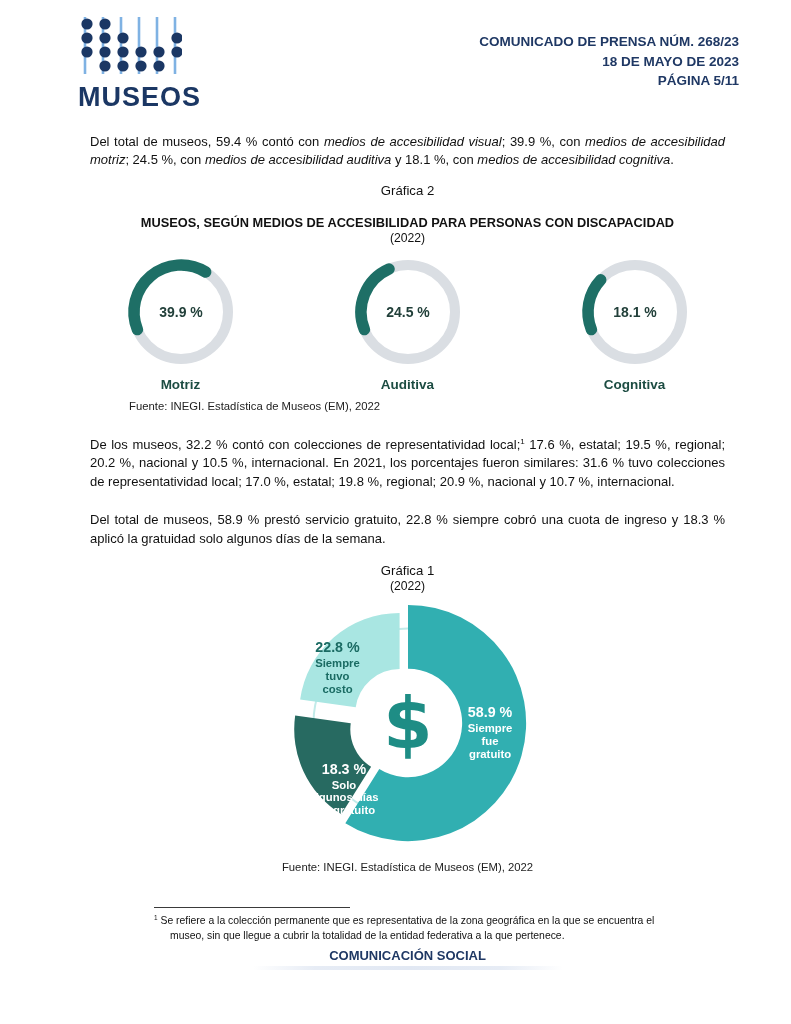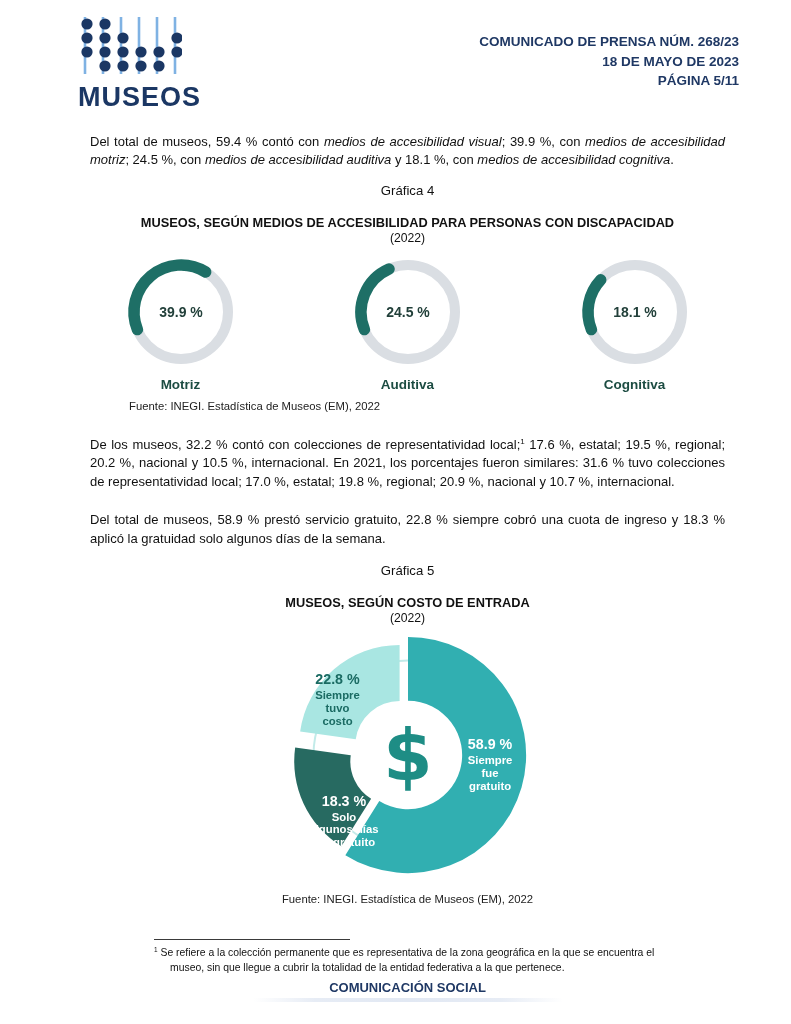--- a/index.html
+++ b/index.html
@@ -87,21 +87,21 @@
       <div>18 DE MAYO DE 2023</div>
       <div>PÁGINA 5/11</div>
     </div>
   </div>
 
   <div class="content">
 
     <p class="para p1"><span>Del total de museos, 59.4 % contó con </span><span style="font-style: italic;">medios de accesibilidad visual</span><span>; 39.9 %, con </span><span style="font-style: italic;">medios de accesibilidad motriz</span><span>; 24.5 %, con </span><span style="font-style: italic;">medios de accesibilidad auditiva</span><span> y 18.1 %, con </span><span style="font-style: italic;">medios de accesibilidad cognitiva</span><span>.</span></p>
 
     <div class="chart-block chart4">
-      <div class="chart-title">Gráfica 4</div>
+      <div class="chart-title">Gráfica 2</div>
       <div class="chart-subtitle">MUSEOS, SEGÚN MEDIOS DE ACCESIBILIDAD PARA PERSONAS CON DISCAPACIDAD</div>
       <div class="chart-year">(2022)</div>
       <div class="gauge-row">
           <div class="gauge"><svg width="122" height="122" viewBox="0 0 122 122">
               <circle cx="61" cy="61" r="47" fill="none" stroke="#DADEE3" stroke-width="10"></circle>
               <path d="M 17.422358835360995 78.60650989054787 A 47 47 0 0 1 85.65527860272891 20.98603697430336" fill="none" stroke="#1E6F66" stroke-width="11.5" stroke-linecap="round"></path>
               <text x="61" y="66" text-anchor="middle" class="gauge-value">39.9 %</text>
             </svg><div class="gauge-label">Motriz</div></div>
           <div class="gauge"><svg width="122" height="122" viewBox="0 0 122 122">
               <circle cx="61" cy="61" r="47" fill="none" stroke="#DADEE3" stroke-width="10"></circle>
@@ -114,22 +114,21 @@
               <text x="61" y="66" text-anchor="middle" class="gauge-value">18.1 %</text>
             </svg><div class="gauge-label">Cognitiva</div></div>
         </div>
       <div class="source source-left">Fuente: INEGI. Estadística de Museos (EM), 2022</div>
     </div>
 
     <p class="para p2"><span>De los museos, 32.2 % contó con colecciones de representatividad local;</span><sup>1</sup><span> 17.6 %, estatal; 19.5 %, regional; 20.2 %, nacional y 10.5 %, internacional. En 2021, los porcentajes fueron similares: 31.6 % tuvo colecciones de representatividad local; 17.0 %, estatal; 19.8 %, regional; 20.9 %, nacional y 10.7 %, internacional.</span></p>
     <p class="para p3"><span>Del total de museos, 58.9 % prestó servicio gratuito, 22.8 % siempre cobró una cuota de ingreso y 18.3 % aplicó la gratuidad solo algunos días de la semana.</span></p>
 
     <div class="chart-block chart5">
-      <div class="chart-title">Gráfica 5</div>
-      <div class="chart-subtitle">MUSEOS, SEGÚN COSTO DE ENTRADA</div>
+      <div class="chart-title">Gráfica 1</div>
       <div class="chart-year">(2022)</div>
       <div class="pie-wrap"><svg width="256" height="252" viewBox="0 0 260 256">
             <circle cx="130" cy="128" r="96" fill="none" stroke="#C2EBE9" stroke-width="2"></circle>
             <path d="M 130 8 A 120 120 0 1 1 66.33865788319194 229.72135233020998 L 100.82188486312964 174.6222864846796 A 55 55 0 1 0 130 73 Z" fill="#31AFB1"></path>
             <text x="213.37387673787106" y="122.23702484603237" text-anchor="middle" fill="#FFFFFF"><tspan x="213.37387673787106" class="pie-value">58.9 %</tspan><tspan x="213.37387673787106" dy="15" class="pie-line">Siempre</tspan><tspan x="213.37387673787106" dy="13" class="pie-line">fue</tspan><tspan x="213.37387673787106" dy="13" class="pie-line">gratuito</tspan></text>
             <path d="M 62.2954560473938 220.80716843695802 A 102 102 0 0 1 15.380531425622223 120.28940930644644 L 71.83683269033133 128.14345587547083 A 45 45 0 0 0 92.53459355287762 172.4895260801083 Z" fill="#276A61"></path>
             <text x="64.98458807175751" y="179.6275744057978" text-anchor="middle" fill="#FFFFFF"><tspan x="64.98458807175751" class="pie-value">18.3 %</tspan><tspan x="64.98458807175751" dy="15" class="pie-line">Solo</tspan><tspan x="64.98458807175751" dy="13" class="pie-line">algunos días</tspan><tspan x="64.98458807175751" dy="13" class="pie-line">fue gratuito</tspan></text>
             <path d="M 20.437319754153137 104.14012240059755 A 102 102 0 0 1 121.46438517521153 16.194732050430645 L 121.46438517521155 73.19473205043064 A 45 45 0 0 0 76.89362101886226 111.99416896962192 Z" fill="#A9E6E2"></path>
             <text x="58.36105961396565" y="56.34748237161776" text-anchor="middle" fill="#1A6B63"><tspan x="58.36105961396565" class="pie-value">22.8 %</tspan><tspan x="58.36105961396565" dy="15" class="pie-line">Siempre</tspan><tspan x="58.36105961396565" dy="13" class="pie-line">tuvo</tspan><tspan x="58.36105961396565" dy="13" class="pie-line">costo</tspan></text>
             <circle cx="130" cy="128" r="53" fill="#ffffff"></circle>

